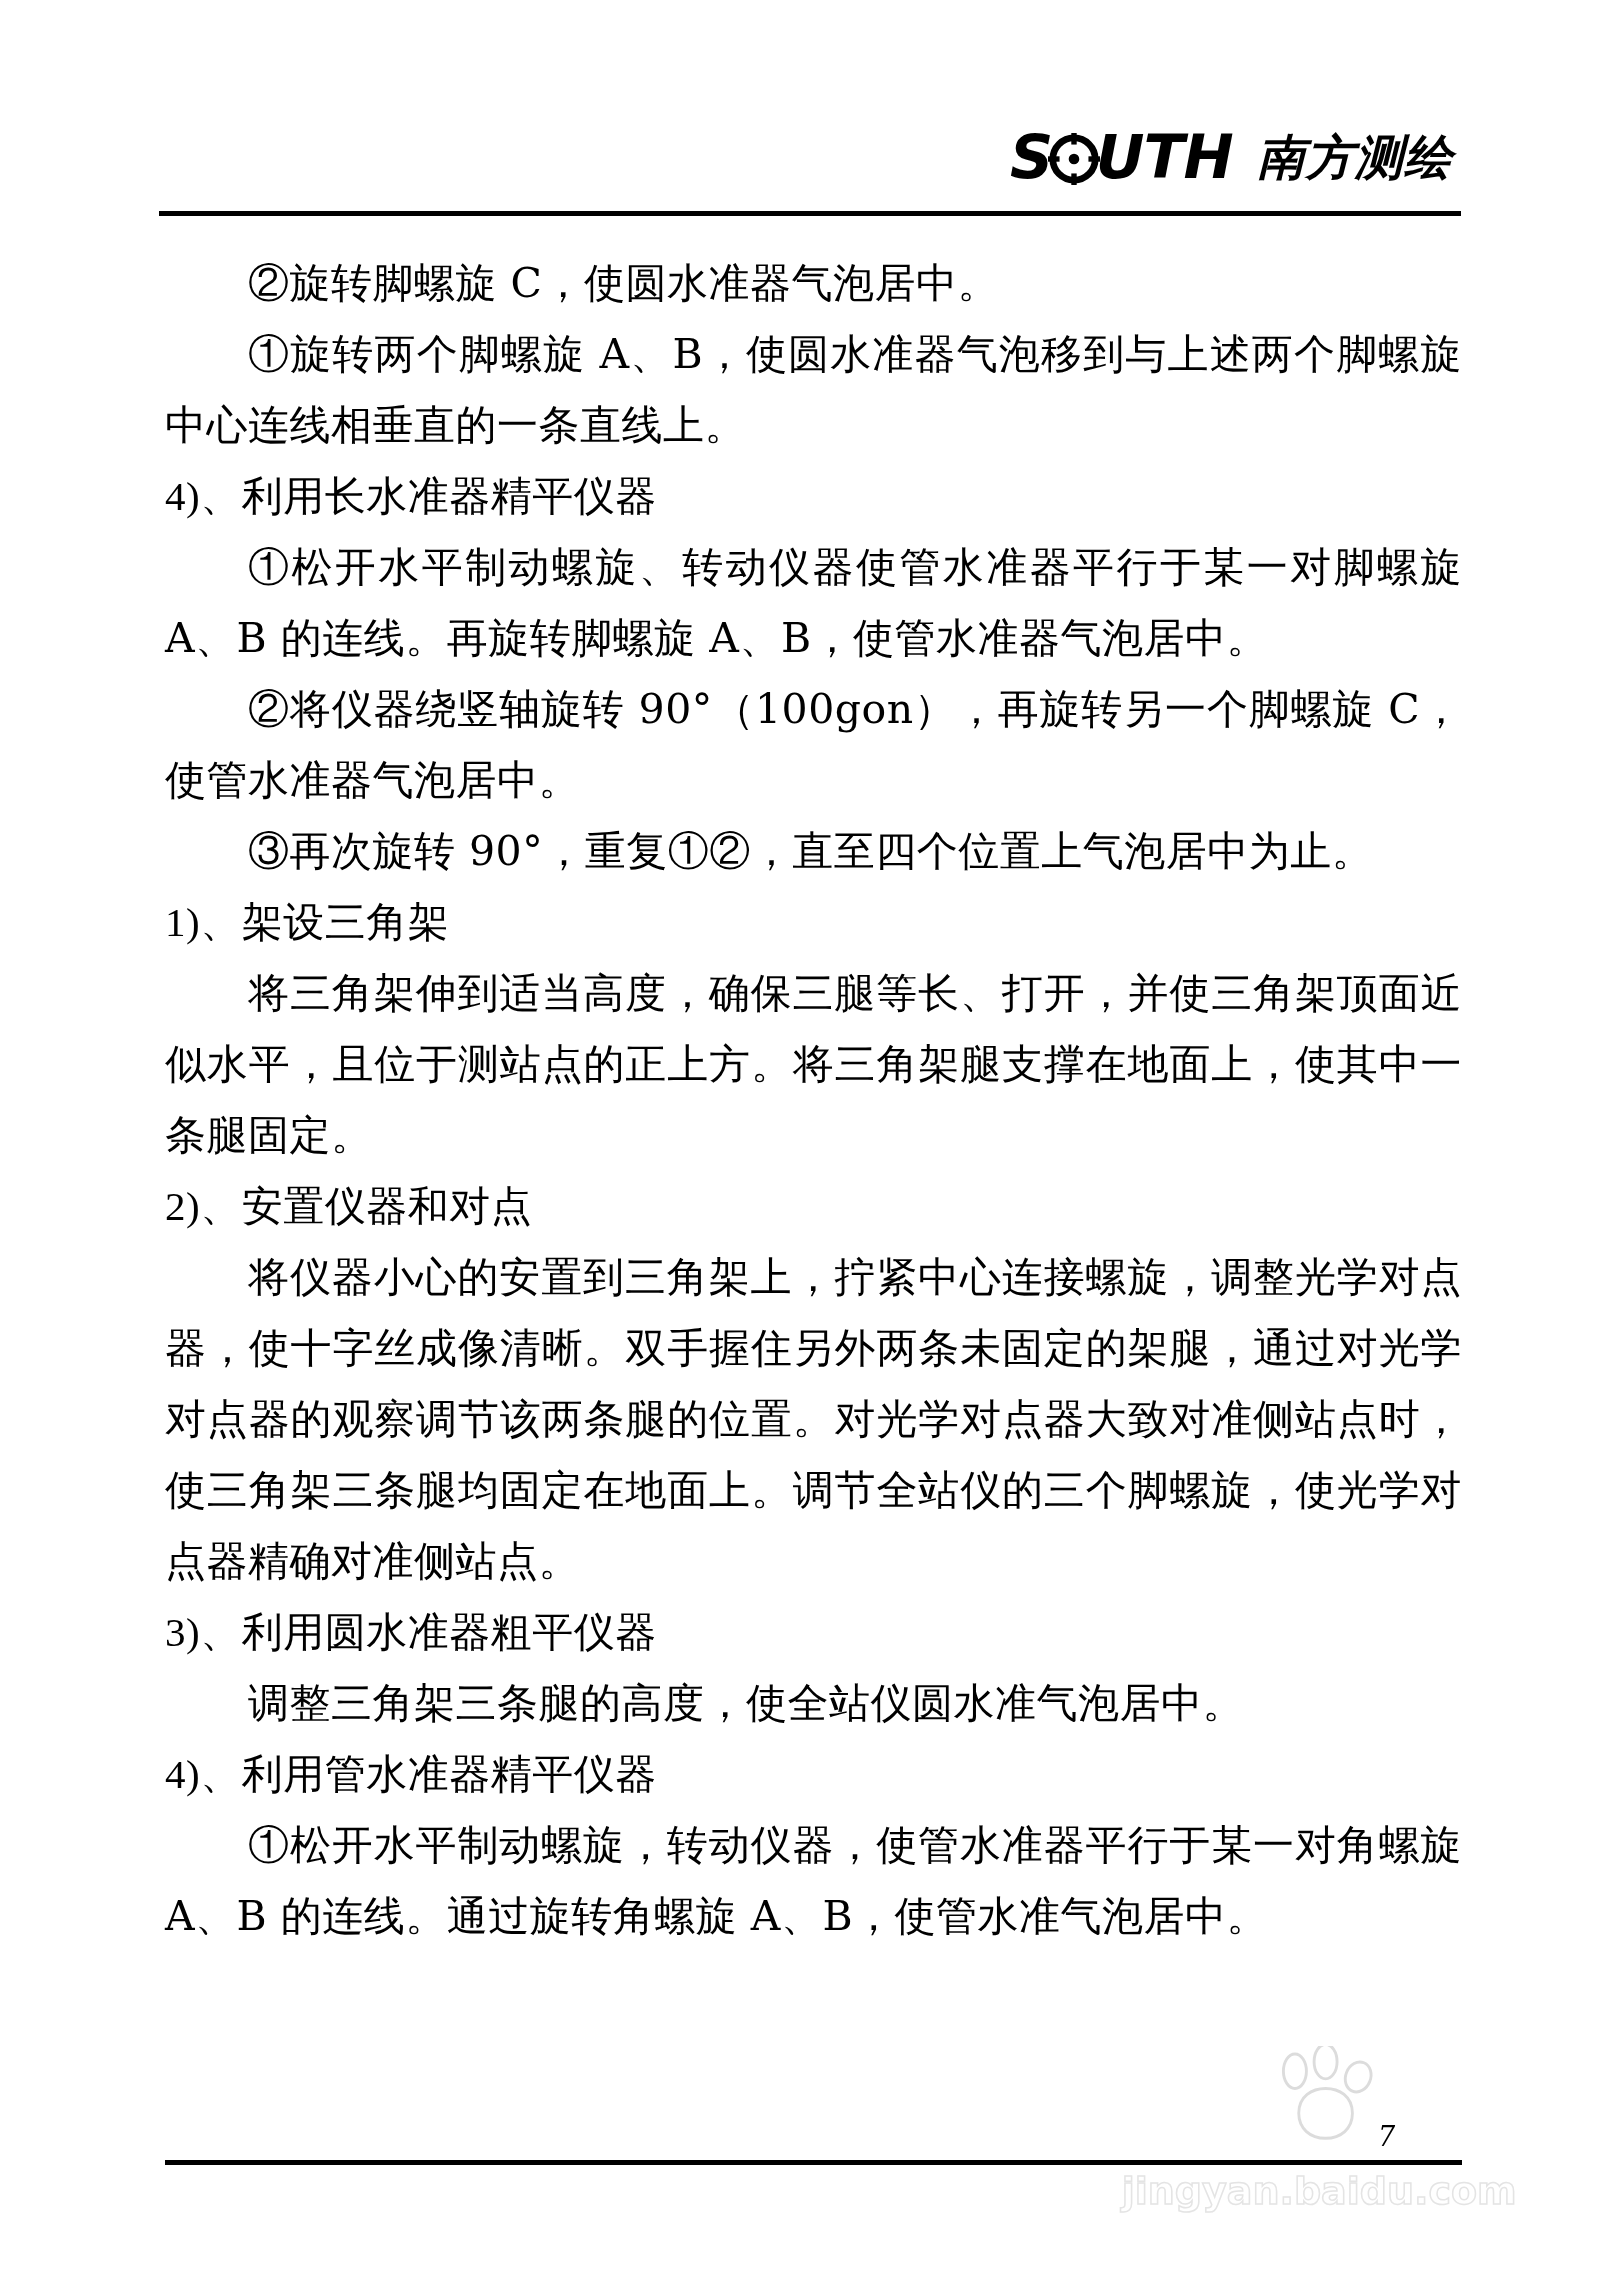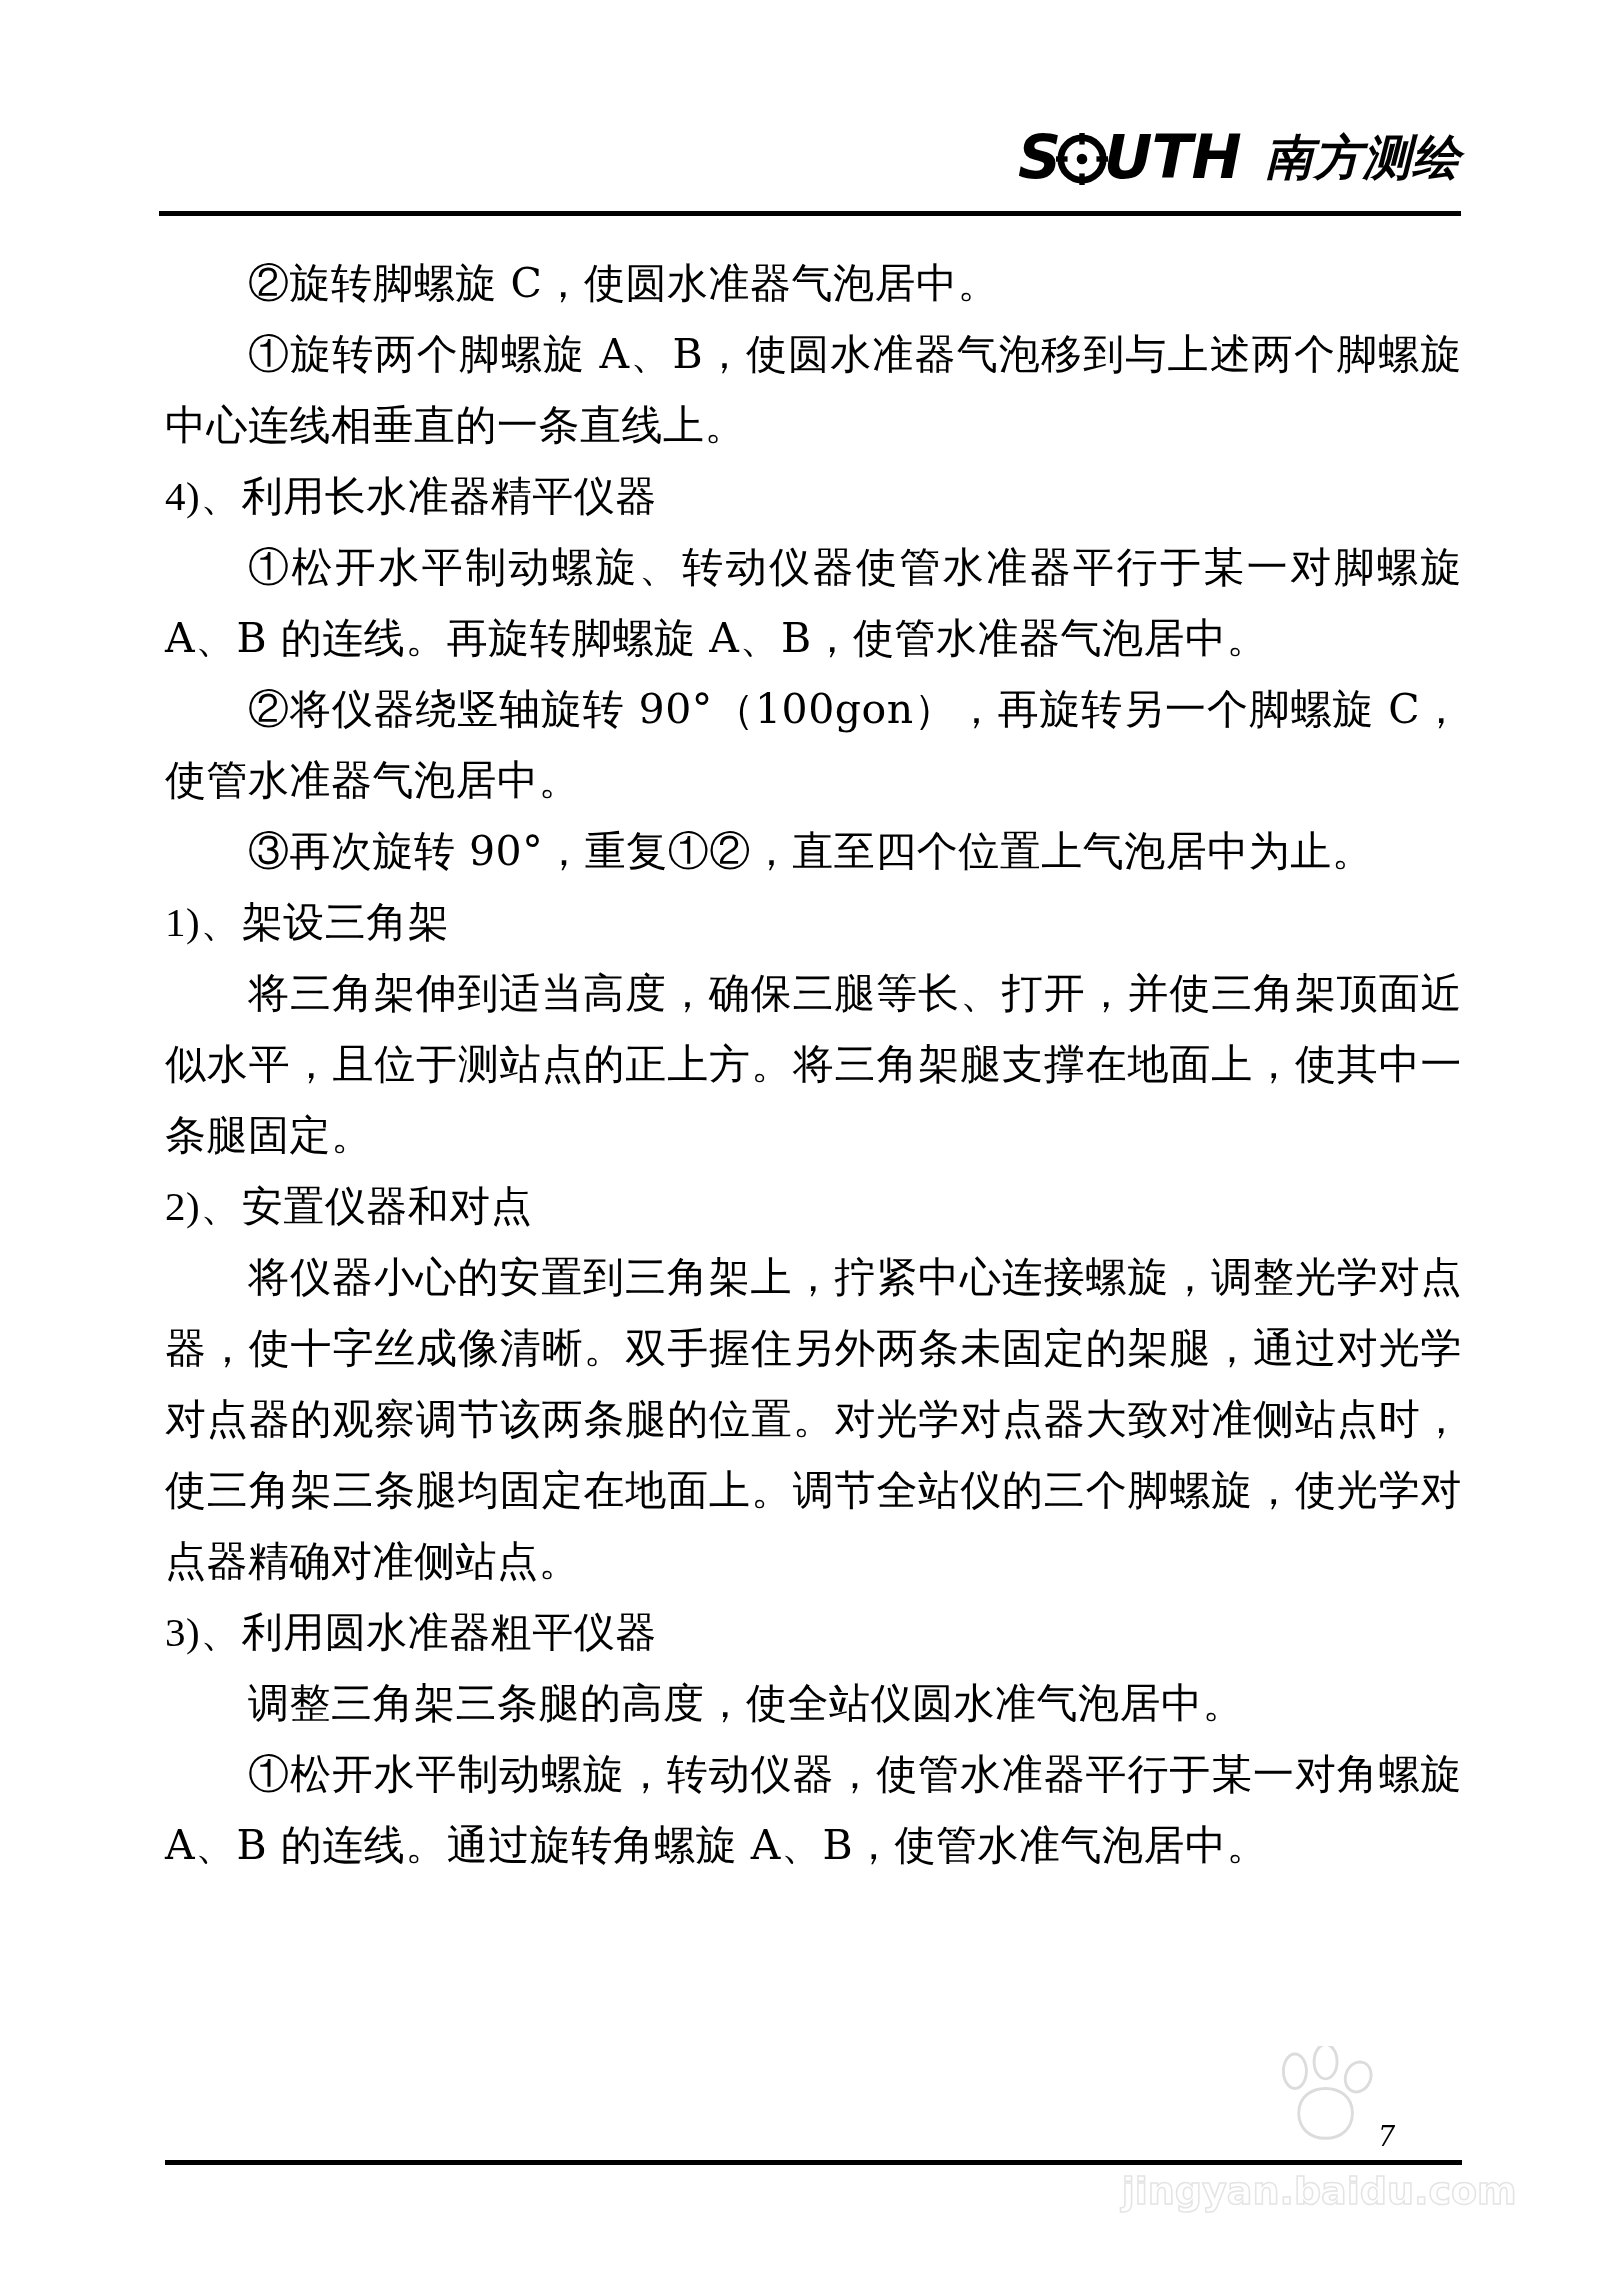--- a/index.html
+++ b/index.html
@@ -27,21 +27,21 @@
   
   .header {
     position: absolute;
     left: 159px;
     top: 115px;
     width: 1302px;
     height: 101px;
   }
   .logo-wrap {
     position: absolute;
-    right: 0;
+    right: 8px;
     top: 0;
     display: flex;
     align-items: center;
     gap: 15.4px;
     height: 83px;
   }
   .logo-south {
     font-family: "DejaVu Sans", "Liberation Sans", sans-serif;
     font-weight: 900;
     font-style: italic;
@@ -200,20 +200,21 @@
     <p class="para noindent">4)、利用长水准器精平仪器</p>
     <p class="para indent">①松开水平制动螺旋、转动仪器使管水准器平行于某一对脚螺旋 A、B 的连线。再旋转脚螺旋 A、B，使管水准器气泡居中。</p>
     <p class="para indent">②将仪器绕竖轴旋转 90°（100gon），再旋转另一个脚螺旋 C，使管水准器气泡居中。</p>
     <p class="para indent">③再次旋转 90°，重复①②，直至四个位置上气泡居中为止。</p>
     <p class="para noindent">1)、架设三角架</p>
     <p class="para indent">将三角架伸到适当高度，确保三腿等长、打开，并使三角架顶面近似水平，且位于测站点的正上方。将三角架腿支撑在地面上，使其中一条腿固定。</p>
     <p class="para noindent">2)、安置仪器和对点</p>
     <p class="para indent">将仪器小心的安置到三角架上，拧紧中心连接螺旋，调整光学对点器，使十字丝成像清晰。双手握住另外两条未固定的架腿，通过对光学对点器的观察调节该两条腿的位置。对光学对点器大致对准侧站点时，使三角架三条腿均固定在地面上。调节全站仪的三个脚螺旋，使光学对点器精确对准侧站点。</p>
     <p class="para noindent">3)、利用圆水准器粗平仪器</p>
     <p class="para indent">调整三角架三条腿的高度，使全站仪圆水准气泡居中。</p>
+    <p class="para noindent">4)、利用管水准器精平仪器</p>
     <p class="para indent">①松开水平制动螺旋，转动仪器，使管水准器平行于某一对角螺旋 A、B 的连线。通过旋转角螺旋 A、B，使管水准气泡居中。</p>
   </div>
 
   <div class="watermark">
     <div class="wm-paw">
       <svg width="115" height="106" viewBox="0 0 120 110" aria-hidden="true">
         <ellipse cx="26" cy="26" rx="12" ry="18" fill="none" stroke="#dcdcdc" stroke-width="3"></ellipse>
         <ellipse cx="58" cy="16" rx="12" ry="18" fill="none" stroke="#dcdcdc" stroke-width="3"></ellipse>
         <ellipse cx="92" cy="32" rx="13" ry="16" fill="none" stroke="#dcdcdc" stroke-width="3" transform="rotate(22 92 32)"></ellipse>
         <path d="M30 70 C30 52 44 44 58 44 C72 44 86 52 86 70 C86 86 74 96 58 96 C42 96 30 86 30 70 Z" fill="none" stroke="#dcdcdc" stroke-width="3"></path>

